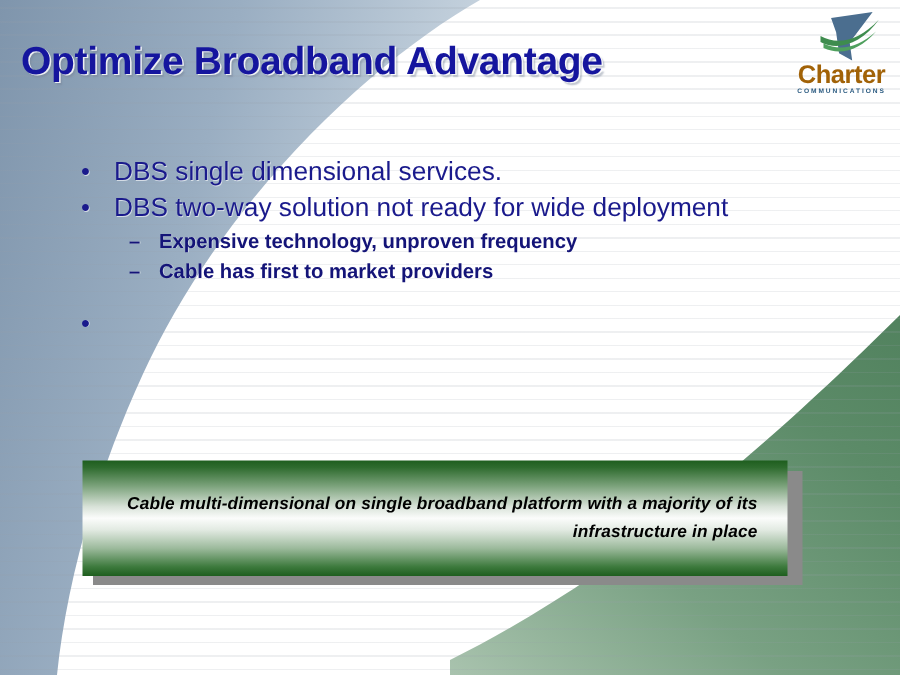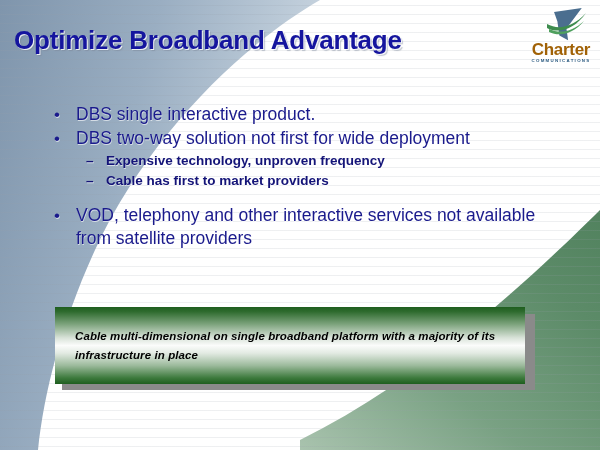--- a/index.html
+++ b/index.html
@@ -186,21 +186,21 @@
     );
     display: flex;
     align-items: center;
     justify-content: center;
   }
   #callout-text {
     font-size: 11.5px;
     font-weight: bold;
     font-style: italic;
     color: #000000;
-    text-align: left;
+    text-align: right;
     line-height: 19px;
     width: 430px;
     letter-spacing: 0.1px;
   }
 </style>
 </head>
 <body>
 
 <div id="slide">
 
@@ -239,41 +239,40 @@
       <path d="M3,21 C14,26 26,24 38,13 C27,26 14,29 3,24 Z" fill="#4FA05E"></path>
     </svg>
     <div id="logo-word">Charter</div>
     <div id="logo-sub">COMMUNICATIONS</div>
   </div>
 
   <div id="body">
 
     <div class="b1">
       <span class="mk">•</span>
-      <span>DBS single interactive product.</span>
+      <span>DBS single dimensional services.</span>
     </div>
 
     <div class="b1">
       <span class="mk">•</span>
-      <span>DBS two-way solution not first for wide deployment</span>
+      <span>DBS two-way solution not ready for wide deployment</span>
     </div>
 
     <div class="b2">
       <span class="mk">–</span>
       <span>Expensive technology, unproven frequency</span>
     </div>
 
     <div class="b2">
       <span class="mk">–</span>
       <span>Cable has first to market providers</span>
     </div>
 
     <div class="b1 gap-before">
       <span class="mk">•</span>
-      <span>VOD, telephony and other interactive services not available from satellite providers</span>
     </div>
 
   </div>
 
   <div id="callout-shadow"></div>
   <div id="callout">
     <div id="callout-text">Cable multi-dimensional on single broadband platform with a majority of its infrastructure  in place</div>
   </div>
 
 </div>

